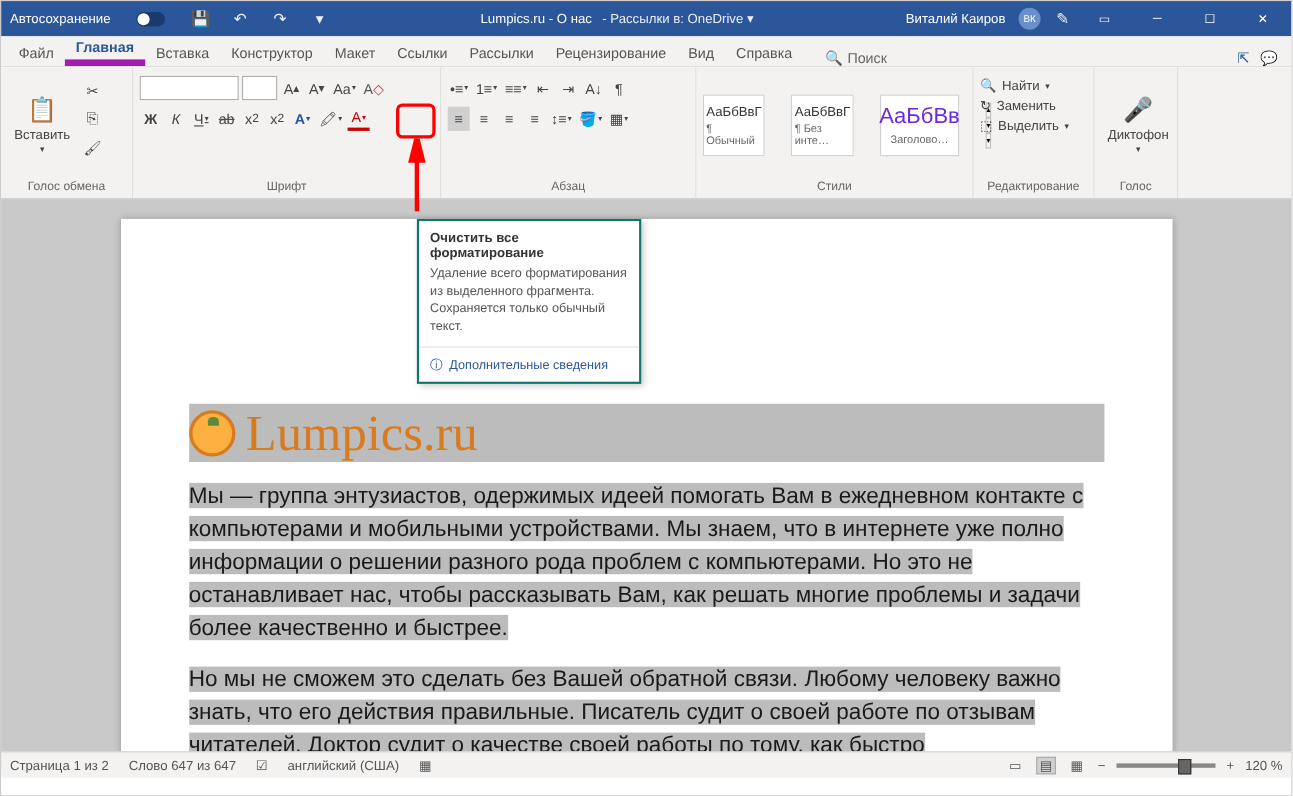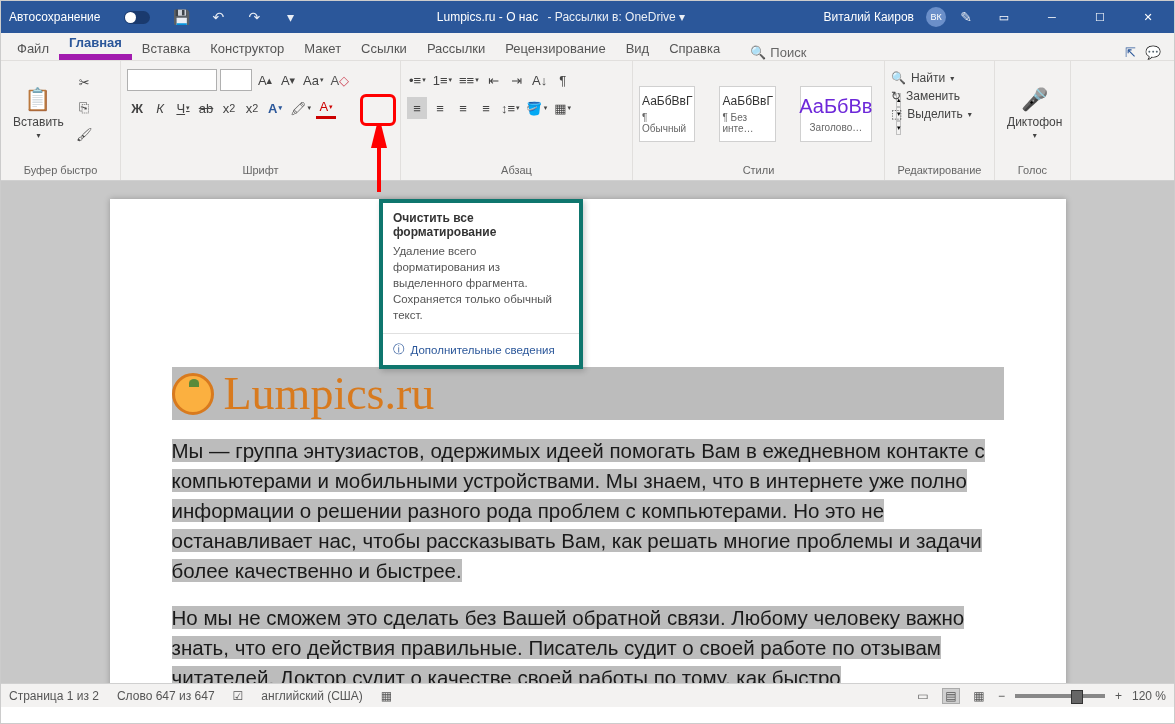--- a/index.html
+++ b/index.html
@@ -34,21 +34,21 @@
 .para-tools{display:flex;flex-direction:column;gap:6px;padding-top:4px;}
 .style-box{width:72px;height:56px;border:1px solid #d0d0d0;background:#fff;display:flex;flex-direction:column;align-items:center;justify-content:center;font-size:10px;color:#666;padding:2px;}
 .style-box .sample{font-size:12px;color:#333;margin-bottom:4px;}
 .style-box.heading1 .sample{color:#6d28d9;font-size:20px;}
 .style-nav{width:16px;display:flex;flex-direction:column;justify-content:space-between;}
 .style-nav span{height:14px;border:1px solid #c0c0c0;display:flex;align-items:center;justify-content:center;font-size:7px;}
 .edit-links{display:flex;flex-direction:column;gap:4px;font-size:12px;color:#444;padding-top:6px;padding-right:6px;}
 .edit-links div{display:flex;align-items:center;gap:5px;}
 .highlighted-btn{position:absolute;left:359px;top:93px;width:36px;height:32px;border:3px solid #ff0000;border-radius:6px;z-index:50;}
 .red-arrow{position:absolute;left:368px;top:125px;z-index:51;}
-.tooltip{position:absolute;left:378px;top:198px;width:204px;background:#fff;border:4px solid #0f766e;box-shadow:2px 2px 6px rgba(0,0,0,0.2);z-index:49;font-size:12px;}
+.tooltip{position:absolute;left:378px;top:198px;width:204px;background:#fff;border:2px solid #0f766e;box-shadow:2px 2px 6px rgba(0,0,0,0.2);z-index:49;font-size:12px;}
 .tt-title{font-weight:600;padding:8px 10px 4px;color:#333;}
 .tt-body{padding:0 10px 10px;color:#555;font-size:11.5px;line-height:1.4;}
 .tt-link{border-top:1px solid #e0e0e0;padding:8px 10px;color:#2B579A;display:flex;align-items:center;gap:6px;font-size:11.5px;}
 .doc-area{position:absolute;left:0;top:180px;right:0;bottom:24px;background:#c8c8c8;display:flex;justify-content:center;overflow:hidden;}
 .page{width:956px;background:#fff;margin-top:18px;padding:168px 62px 0 62px;box-shadow:0 0 6px rgba(0,0,0,0.25);position:relative;}
 .sel{background:#bcbcbc;}
 .logo-row{display:flex;align-items:center;gap:10px;margin-bottom:16px;}
 .orange-circle{width:42px;height:42px;border:3px solid #d87a1e;border-radius:50%;position:relative;background:#fbb040;}
 .orange-circle::before{content:'';position:absolute;top:3px;left:14px;width:10px;height:8px;background:#5a8a3a;border-radius:50% 50% 0 0;}
 .logo-text{font-family:Georgia,serif;font-size:46px;color:#d87a1e;}
@@ -117,21 +117,21 @@
         <span class="icon-lg">📋</span>
         <span>Вставить</span>
         <span style="font-size:8px;">▾</span>
       </div>
       <div style="display:flex;flex-direction:column;gap:4px;padding-top:6px;">
         <span class="ftool">✂</span>
         <span class="ftool">⎘</span>
         <span class="ftool">🖌</span>
       </div>
     </div>
-    <div class="rgroup-label">Буфер быстро</div>
+    <div class="rgroup-label">Голос обмена</div>
   </div>
 
   <div class="rgroup" style="width:280px;">
     <div class="rgroup-content">
       <div class="font-tools">
         <div class="font-row">
           <input class="fname" style="">
           <input class="fsize" style="">
           <span class="ftool">A<sup>▴</sup></span>
           <span class="ftool">A<sup>▾</sup></span>

